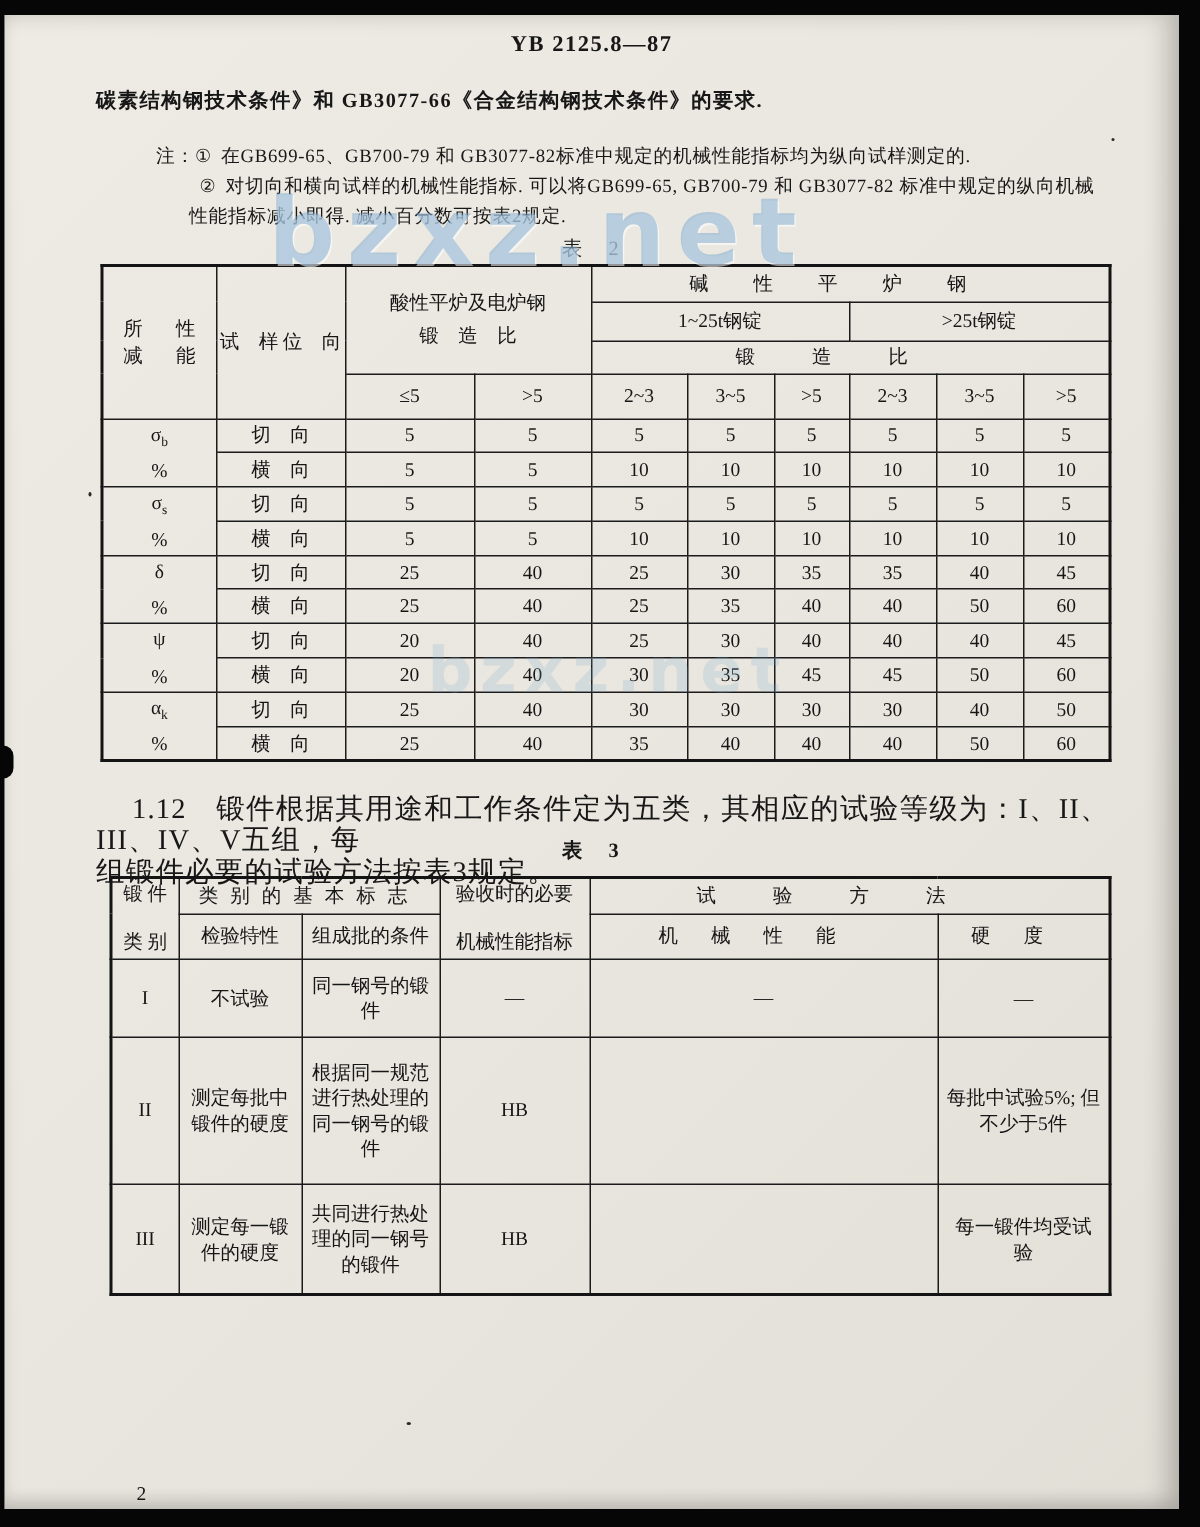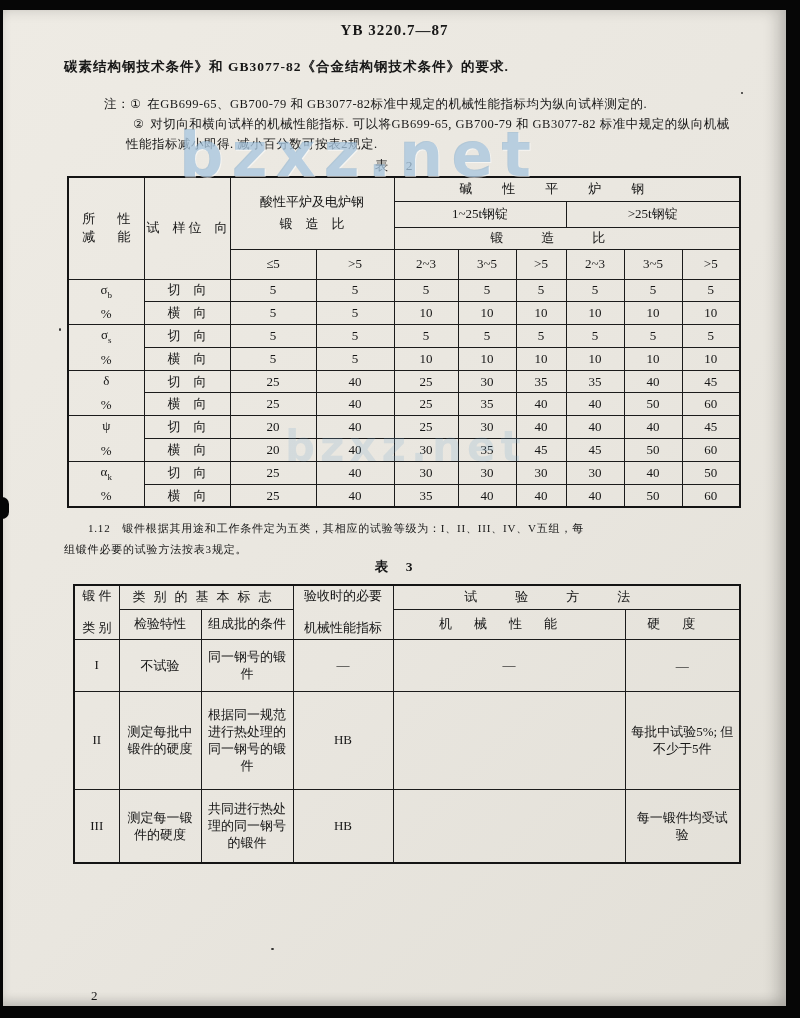--- a/index.html
+++ b/index.html
@@ -47,43 +47,43 @@
   .stack2s { display: flex; flex-direction: column; gap: 14px; align-items: center; }
   .acidcell .ln { line-height: 1.7; }
   .symline { line-height: 20px; }
   sub { font-size: 9px; }
   .lsB { letter-spacing: 8px; }
   .lsC { letter-spacing: 22px; }
   .lsD { letter-spacing: 38px; }
   .lsE { letter-spacing: 30px; }
   .wrapcell { word-break: break-all; line-height: 17px; padding: 2px 3px; }
   .clscell { font-size: 13px; }
-  .para { position: absolute; top: 508px; left: 61px; right: 46px;
-    font-size: 11px; line-height: 21px; letter-spacing: .8px; }
+  .para { position: absolute; top: 519px; left: 61px; right: 46px;
+    font-size: 19px; line-height: 21px; letter-spacing: .8px; }
   .para .ind { text-indent: 24px; }
   .pagenum { position: absolute; top: 978px; left: 88px; font-size: 13px; }
   .wm { position: absolute; font-family: "DejaVu Sans", sans-serif; font-weight: bold;
     pointer-events: none; white-space: nowrap; }
   .wm1 { top: 108px; left: 176px; font-size: 62px; letter-spacing: 8px;
     color: rgba(122,168,205,.5); text-shadow: 1px 1px 0 rgba(255,255,255,.55); }
   .wm2 { top: 412px; left: 282px; font-size: 42px; letter-spacing: 5px;
     color: rgba(122,168,205,.20); }
   .blob-left { position: absolute; left: 0; top: 497px; width: 9px; height: 22px;
     background: #060606; border-radius: 0 7px 7px 0; }
   .speck { position: absolute; background: #2a2a2a; border-radius: 50%; }
 </style>
 </head>
 <body>
 
 <div class="page">
   <div class="paper">
 
-    <div class="doc-header">YB 3220.7—87</div>
-
-    <div class="intro">碳素结构钢技术条件》和 GB3077-82《合金结构钢技术条件》的要求.</div>
+    <div class="doc-header">YB 2125.8—87</div>
+
+    <div class="intro">碳素结构钢技术条件》和 GB3077-66《合金结构钢技术条件》的要求.</div>
 
     <div class="notes">
       <div>
         <span>注：</span><span class="note-num">①</span><span>在GB699-65、GB700-79 和 GB3077-82标准中规定的机械性能指标均为纵向试样测定的.</span>
       </div>
       <div class="note-l2">
         <span class="note-num">②</span><span>对切向和横向试样的机械性能指标. 可以将GB699-65, GB700-79 和 GB3077-82 标准中规定的纵向机械</span>
       </div>
       <div class="note-l3">
         <span>性能指标减小即得. 减小百分数可按表2规定.</span>

